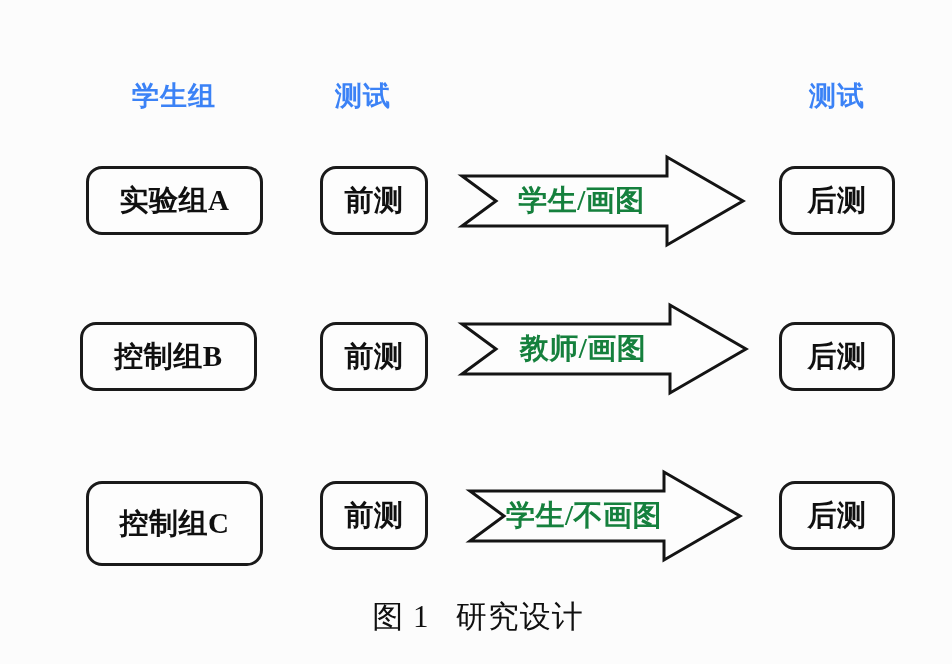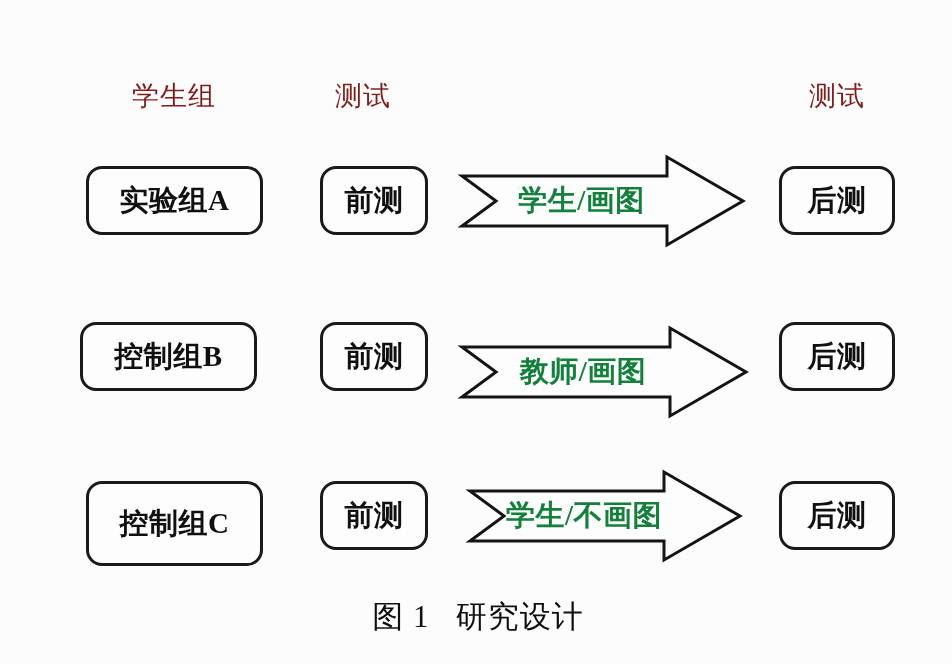--- a/index.html
+++ b/index.html
@@ -16,22 +16,22 @@
     height: 664px;
     background: #fcfcfc;
     overflow: hidden;
   }
 
   
   .col-header {
     position: absolute;
     text-align: left;
     font-size: 27px;
-    font-weight: normal;
-    color: #7f1d1d;
+    font-weight: bold;
+    color: #3b82f6;
     letter-spacing: 1px;
     white-space: nowrap;
     transform: translateX(-50%);
   }
 
   
   .node-box {
     position: absolute;
     box-sizing: border-box;
     border: 3px solid #1a1a1a;
@@ -104,21 +104,21 @@
   <div class="arrow-wrap" style="left: 462px; top: 154.5px; width: 283px; height: 92px;">
     <svg width="283" height="92" viewBox="0 0 283 92">
       <polygon class="arrow-shape" points="0,21 205,21 205,2 281,46 205,90 205,71 0,71 34,46"></polygon>
     </svg>
     <div class="arrow-label" style="left: 34px; width: 171px;">学生/画图</div>
   </div>
   <div class="node-box" style="left: 779px; top: 166px; width: 116px; height: 69px;">后测</div>
 
   <div class="node-box" style="left: 80px; top: 322px; width: 177px; height: 69px;">控制组B</div>
   <div class="node-box" style="left: 320px; top: 322px; width: 108px; height: 69px;">前测</div>
-  <div class="arrow-wrap" style="left: 462px; top: 326px; width: 286px; height: 92px;">
+  <div class="arrow-wrap" style="left: 462px; top: 303px; width: 286px; height: 92px;">
     <svg width="286" height="92" viewBox="0 0 286 92">
       <polygon class="arrow-shape" points="0,21 208,21 208,2 284,46 208,90 208,71 0,71 34,46"></polygon>
     </svg>
     <div class="arrow-label" style="left: 34px; width: 174px;">教师/画图</div>
   </div>
   <div class="node-box" style="left: 779px; top: 322px; width: 116px; height: 69px;">后测</div>
 
   <div class="node-box" style="left: 86px; top: 481px; width: 177px; height: 85px;">控制组C</div>
   <div class="node-box" style="left: 320px; top: 481px; width: 108px; height: 69px;">前测</div>
   <div class="arrow-wrap" style="left: 470px; top: 469.5px; width: 272px; height: 92px;">

